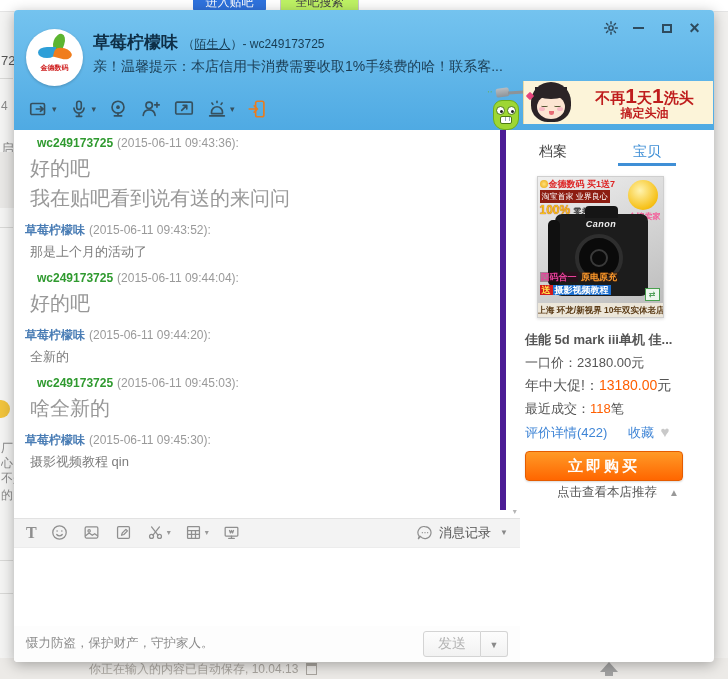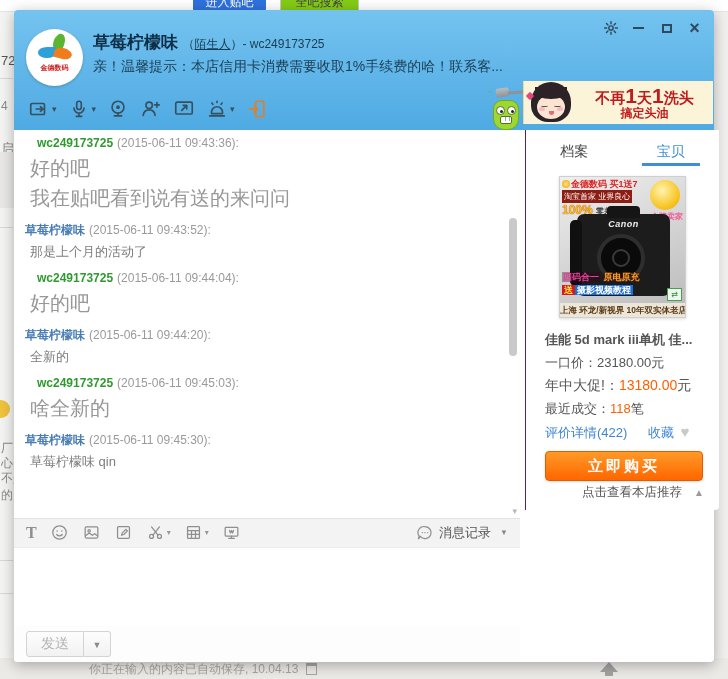--- a/index.html
+++ b/index.html
@@ -5,21 +5,21 @@
   * { margin:0; padding:0; box-sizing:border-box; }
   html,body { width:728px; height:679px; overflow:hidden; }
   body { font-family:"Liberation Sans", sans-serif; background:#f1f0ee; position:relative; }
   #screen { position:absolute; inset:0; width:728px; height:679px; }
 
   
   .bg-top { position:absolute; left:0; top:0; width:728px; height:12px; background:#fff; border-bottom:1px solid #e4e4e4; z-index:1; }
   .tieba-btn { position:absolute; top:0; height:11px; overflow:hidden; font-size:12px; text-align:center; }
   .tieba-btn span { display:block; margin-top:-7px; line-height:18px; }
   .tieba-enter { left:193px; width:73px; background:#2f72dd; color:#fff; border-radius:0 0 2px 2px; }
-  .tieba-search { left:280px; width:79px; background:#84cc16; border:1px solid #c9c9c9; border-top:none; color:#444; }
+  .tieba-search { left:280px; width:79px; background:#bef264; border:1px solid #c9c9c9; border-top:none; color:#444; }
   .bg-left { position:absolute; left:0; top:12px; width:14px; height:650px; background:#f4f4f3; z-index:1; color:#8a8a8a; font-size:12px; }
   .frag { position:absolute; left:1px; white-space:nowrap; overflow:hidden; width:13px; }
   .frag-line { position:absolute; left:0; width:13px; border-top:1px solid #d8d8d6; }
   .frag-block { position:absolute; left:0; width:14px; background:#e9e8e6; }
   .frag-avatar { position:absolute; left:-8px; top:388px; width:18px; height:18px; border-radius:50%; background:#f0c33c; }
   .bg-bottom { position:absolute; left:0; top:658px; width:728px; height:21px; background:#eceae7; z-index:1; }
   .autosave { position:absolute; left:89px; top:3px; font-size:12px; color:#a8a49e; white-space:nowrap; }
   .trash-icon { display:inline-block; width:11px; height:12px; border:1px solid #a8a49e; border-top:3px solid #a8a49e; margin-left:8px; vertical-align:-2px; }
   .up-arrow { position:absolute; left:600px; top:4px; width:0; height:0; border-left:9px solid transparent; border-right:9px solid transparent; border-bottom:10px solid #a2a2a2; }
   .up-arrow-stem { position:absolute; left:605px; top:13px; width:8px; height:5px; background:#a2a2a2; }
@@ -105,21 +105,21 @@
   .history .caret { font-size:8px; color:#888; margin-left:4px; }
 
   .input-box { flex:0 0 78px; background:#fff; cursor:text; }
   .bottom-bar { flex:1; display:flex; align-items:center; justify-content:space-between; padding:0 12px; background:#fdfdfd; border-radius:0 0 0 4px; }
   .tip { font-size:12.5px; color:#8c8c8c; }
   .send-group { display:flex;font-family:Liberation Serif, serif; }
   .send-btn { width:58px; height:26px; background:linear-gradient(#fdfdfd,#f2f2f2); border:1px solid #d4d4d4; border-radius:3px 0 0 3px; color:#b3b3b3; font-size:14px; text-align:center; line-height:24px; cursor:pointer; }
   .send-caret { width:27px; height:26px; background:linear-gradient(#fdfdfd,#f2f2f2); border:1px solid #d4d4d4; border-left:none; border-radius:0 3px 3px 0; color:#8a8a8a; font-size:9px; text-align:center; line-height:26px; cursor:pointer; }
 
   
-  .panel { position:absolute; left:511px; top:120px; width:194px; height:380px; background:#fff; border-left:1px solid #4c1d95; border-radius:0 0 4px 0; }
+  .panel { position:absolute; left:486px; top:120px; width:194px; height:380px; background:#fff; border-left:6px solid #4c1d95; border-radius:0 0 4px 0; }
   .tabs { position:relative; height:44px; display:flex; }
   .tab { flex:1; text-align:center; padding-top:13px; font-size:14px; color:#444; cursor:pointer; }
   .tab.active { color:#3f8fd6; }
   .tab-underline { position:absolute; left:calc(75% - 29px); top:33px; width:58px; height:3px; background:#3f8fd6; }
 
   .pimg { position:relative; width:127px; height:142px; margin:2px auto 0; background:linear-gradient(155deg,#efefef,#b9b9b9); border:1px solid #cfcfcf; box-shadow:0 1px 3px rgba(0,0,0,.15); overflow:hidden; cursor:pointer; }
   .pimg .r1 { position:absolute; left:2px; top:1px; font-size:9px; font-weight:bold; color:#d22; white-space:nowrap; }
   .pimg .r1 .bg { display:inline-block; width:8px; height:8px; border-radius:50%; background:radial-gradient(#ffe27a,#e8a40c); vertical-align:-1px; margin-right:1px; }
   .pimg .r2 { position:absolute; left:2px; top:13px; font-size:8px; color:#fff; background:#8d1d12; padding:1px 2px; white-space:nowrap; }
   .pimg .r3 { position:absolute; left:2px; top:26px; font-size:12px; font-weight:bold; color:#f3c21a; text-shadow:0 0 1px #a00; white-space:nowrap; }
@@ -332,21 +332,21 @@
           <div class="line small">全新的</div>
         </div>
 
         <div class="msg">
           <div class="msg-head"><span class="sender green">wc249173725</span><span class="time">(2015-06-11 09:45:03):</span></div>
           <div class="line big">啥全新的</div>
         </div>
 
         <div class="msg">
           <div class="msg-head"><span class="sender blue">草莓柠檬味</span><span class="time">(2015-06-11 09:45:30):</span></div>
-          <div class="line small">草莓柠檬味 qin</div>
+          <div class="line small">摄影视频教程 qin</div>
         </div>
 
         <div class="v-scrollbar"></div>
         <div class="scroll-down">▾</div>
       </div>
 
       <div class="input-toolbar">
         <div class="itool itool-T">T</div>
         <div class="itool">
           <svg width="19" height="19" viewBox="0 0 24 24">
@@ -398,20 +398,21 @@
               <circle cx="15.5" cy="11.5" r=".9" fill="#8f8f8f" stroke="none"></circle>
             </svg>
           <span>消息记录</span>
           <span class="caret">▼</span>
         </div>
       </div>
 
       <div class="input-box"></div>
 
       <div class="bottom-bar">
+        <div class="tip">慑力防盗，保护财产，守护家人。</div>
         <div class="send-group">
           <div class="send-btn">发送</div>
           <div class="send-caret">▼</div>
         </div>
       </div>
     </div>
 
     <div class="panel">
       <div class="tabs">
         <div class="tab">档案</div>

